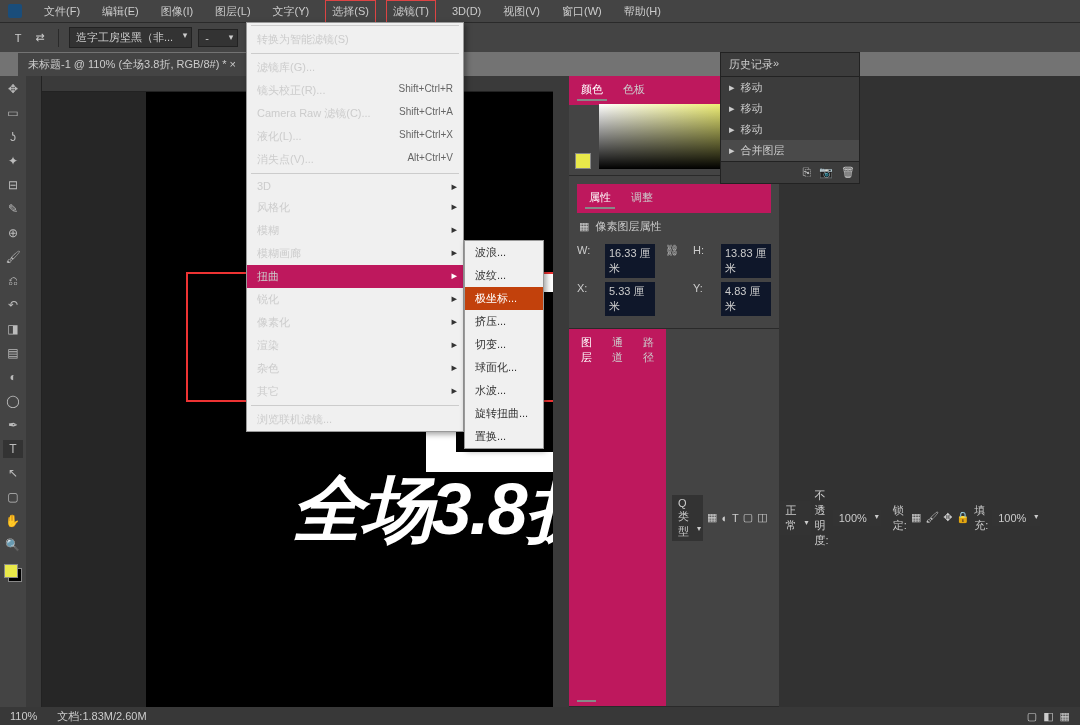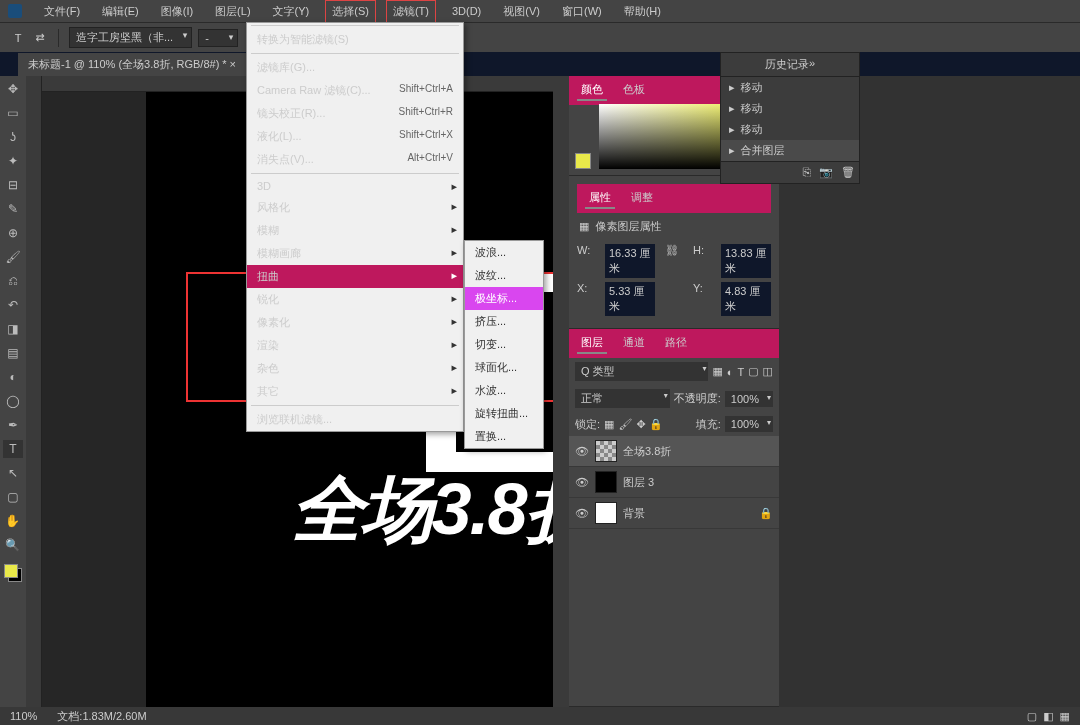--- a/index.html
+++ b/index.html
@@ -7,21 +7,21 @@
 .menubar{background:#444;height:22px;display:flex;align-items:center;padding-left:8px;gap:10px}
 .menubar .logo{width:14px;height:14px;background:#1a4d7a;border-radius:2px;margin-right:6px}
 .menubar .mitem{padding:3px 6px;cursor:pointer}
 .menubar .mitem.hl{border:1px solid #d44}
 .toolbar{background:#444;height:30px;display:flex;align-items:center;padding:0 10px;gap:6px;border-top:1px solid #2a2a2a}
 .toolbar .ticon{width:16px;height:16px;display:flex;align-items:center;justify-content:center;color:#ccc}
 .toolbar .sep{width:1px;height:18px;background:#2a2a2a;margin:0 4px}
 .toolbar .dd{background:#333;border:1px solid #222;padding:2px 18px 2px 6px;position:relative;min-width:80px}
 .toolbar .dd::after{content:"▾";position:absolute;right:4px;top:2px;font-size:9px}
 .toolbar .sw{width:18px;height:14px;background:#fff;border:1px solid #222}
-.tabbar{background:#0f172a;height:24px;display:flex;align-items:center;padding-left:18px}
+.tabbar{background:#737373;height:24px;display:flex;align-items:center;padding-left:18px}
 .tabbar .tab{background:#444;padding:4px 10px;font-size:10px;border-right:1px solid #2a2a2a}
 .main{position:absolute;top:76px;left:0;right:0;bottom:18px;display:flex}
 .lefttools{width:26px;background:#444;display:flex;flex-direction:column;align-items:center;padding-top:4px;gap:6px}
 .lefttools .tool{width:20px;height:18px;display:flex;align-items:center;justify-content:center;color:#bbb;cursor:pointer;font-size:12px}
 .lefttools .tool.sel{background:#333}
 .lefttools .swatch{width:18px;height:18px;position:relative;margin-top:4px}
 .lefttools .swatch .fg{width:14px;height:14px;background:#e9e94a;border:1px solid #888;position:absolute;top:0;left:0}
 .lefttools .swatch .bg{width:14px;height:14px;background:#000;border:1px solid #888;position:absolute;bottom:0;right:0}
 .canvaswrap{flex:1;background:#262626;position:relative;overflow:hidden}
 .ruler-h{position:absolute;top:0;left:16px;right:0;height:16px;background:#3a3a3a;border-bottom:1px solid #222}
@@ -34,42 +34,42 @@
 .canvas .whiteshape::after{content:"";position:absolute;right:30px;top:60px;width:24px;height:110px;background:#000}
 .dropdown{position:absolute;top:22px;left:246px;width:218px;background:#f0f0f0;border:1px solid #999;box-shadow:2px 2px 6px rgba(0,0,0,.4);z-index:100}
 .dropdown .drow{padding:4px 10px;color:#333;display:flex;justify-content:space-between;cursor:pointer;position:relative}
 .dropdown .drow.sel{background:#be185d;color:#fff}
 .dropdown .drow.sub::after{content:"▸";position:absolute;right:6px;color:#333}
 .dropdown .drow.sel.sub::after{color:#fff}
 .dropdown .dsep{height:1px;background:#ccc;margin:2px 4px}
 .dropdown .shortcut{color:#666;font-size:10px}
 .submenu{position:absolute;top:240px;left:464px;width:80px;background:#f0f0f0;border:1px solid #999;box-shadow:2px 2px 6px rgba(0,0,0,.4);z-index:101}
 .submenu .srow{padding:4px 10px;color:#333;cursor:pointer}
-.submenu .srow.sel{background:#d946ef;color:#fff}
+.submenu .srow.sel{background:#c2410c;color:#fff}
 .rightcol{width:210px;background:#444;display:flex;flex-direction:column}
 .panelstrip{width:16px;background:#3a3a3a}
 .rwrap{display:flex;flex:1}
 .panel{background:#444;border-bottom:1px solid #2a2a2a}
 .panel .phead{background:#be185d;padding:4px 8px;display:flex;gap:12px;font-size:10px}
 .panel .phead .ptab{cursor:pointer;padding:2px 4px}
 .panel .phead .ptab.act{color:#fff;border-bottom:2px solid #888}
 .histpanel{position:absolute;top:52px;right:220px;width:140px;background:#3c3c3c;border:1px solid #222;z-index:60}
-.histpanel .hhead{padding:4px 8px;border-bottom:1px solid #222;display:flex;justify-content:center}
+.histpanel .hhead{padding:4px 8px;border-bottom:1px solid #222;display:flex;justify-content:flex-start}
 .histpanel .hrow{padding:3px 8px;display:flex;align-items:center;gap:6px;font-size:10px}
 .histpanel .hrow.sel{background:#4a4a4a}
 .histpanel .hicons{padding:4px;display:flex;justify-content:flex-end;gap:8px;border-top:1px solid #222}
 .colorpanel{height:100px;position:relative}
 .colorpanel .swatch2{position:absolute;left:6px;bottom:6px;width:16px;height:16px;background:#e9e94a;border:1px solid #888}
 .colorpanel .gradient{position:absolute;left:30px;top:28px;right:20px;bottom:6px;background:linear-gradient(to bottom,transparent,#000),linear-gradient(to right,#fff,#e9e94a)}
 .colorpanel .hue{position:absolute;right:6px;top:28px;width:10px;bottom:6px;background:linear-gradient(#f00,#ff0,#0f0,#0ff,#00f,#f0f,#f00)}
 .propspanel{padding:8px}
 .propspanel .prow{display:flex;gap:10px;margin:4px 0;font-size:10px}
 .propspanel .prow span{flex:1}
 .propspanel .pval{background:#0f172a;padding:2px 4px;min-width:50px}
-.layerspanel{flex:1;display:flex;flex-direction:column}
+.layerspanel{flex:1;display:flex;flex-direction:row}
 .layerspanel .lopt{padding:4px 6px;display:flex;gap:4px;align-items:center;font-size:10px}
 .layerspanel .lopt .dd2{background:#333;padding:2px 14px 2px 6px;position:relative;flex:1}
 .layerspanel .lopt .dd2::after{content:"▾";position:absolute;right:2px;font-size:8px}
 .layerspanel .layers{flex:1;overflow:auto}
 .layerspanel .lrow{display:flex;align-items:center;gap:6px;padding:4px 6px;border-bottom:1px solid #383838}
 .layerspanel .lrow.sel{background:#555}
 .layerspanel .lrow .eye{width:14px;text-align:center}
 .layerspanel .lrow .thumb{width:22px;height:22px;background:#fff;border:1px solid #222}
 .layerspanel .lrow .thumb.chk{background:repeating-conic-gradient(#888 0 25%,#ccc 0 50%) 0 0/8px 8px}
 .layerspanel .lrow .thumb.blk{background:#000}
@@ -117,26 +117,26 @@
 <div class="dropdown" id="filtermenu">
     <div class="dsep"></div>
     <div class="drow">
       <span>转换为智能滤镜(S)</span>
     </div>
     <div class="dsep"></div>
     <div class="drow">
       <span>滤镜库(G)...</span>
     </div>
     <div class="drow">
+      <span>镜头校正(R)...</span>
+      <span class="shortcut">Shift+Ctrl+R</span>
+    </div>
+    <div class="drow">
       <span>Camera Raw 滤镜(C)...</span>
       <span class="shortcut">Shift+Ctrl+A</span>
-    </div>
-    <div class="drow">
-      <span>镜头校正(R)...</span>
-      <span class="shortcut">Shift+Ctrl+R</span>
     </div>
     <div class="drow">
       <span>液化(L)...</span>
       <span class="shortcut">Shift+Ctrl+X</span>
     </div>
     <div class="drow">
       <span>消失点(V)...</span>
       <span class="shortcut">Alt+Ctrl+V</span>
     </div>
     <div class="dsep"></div>

